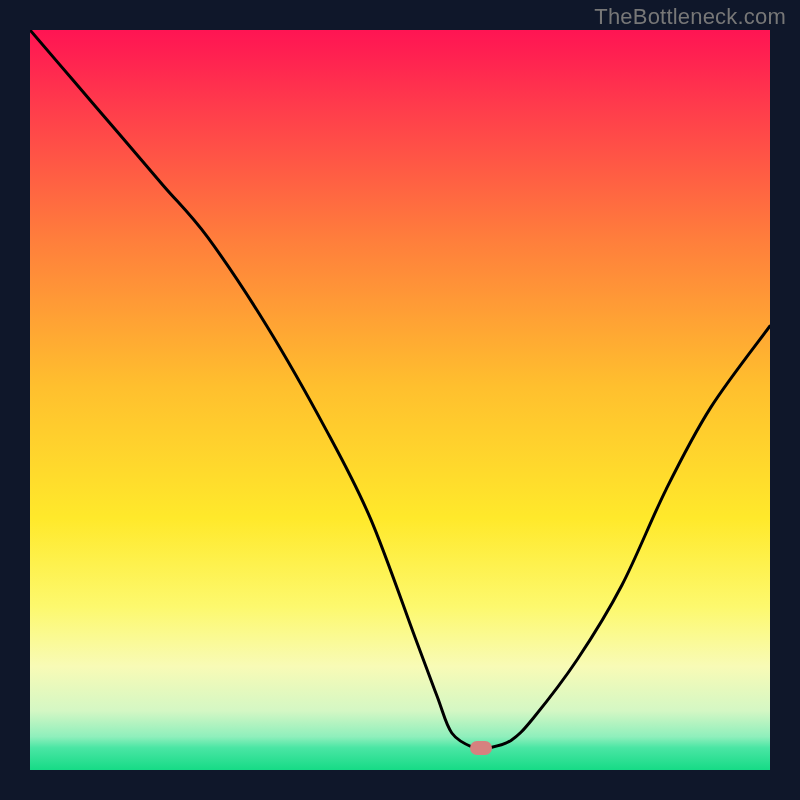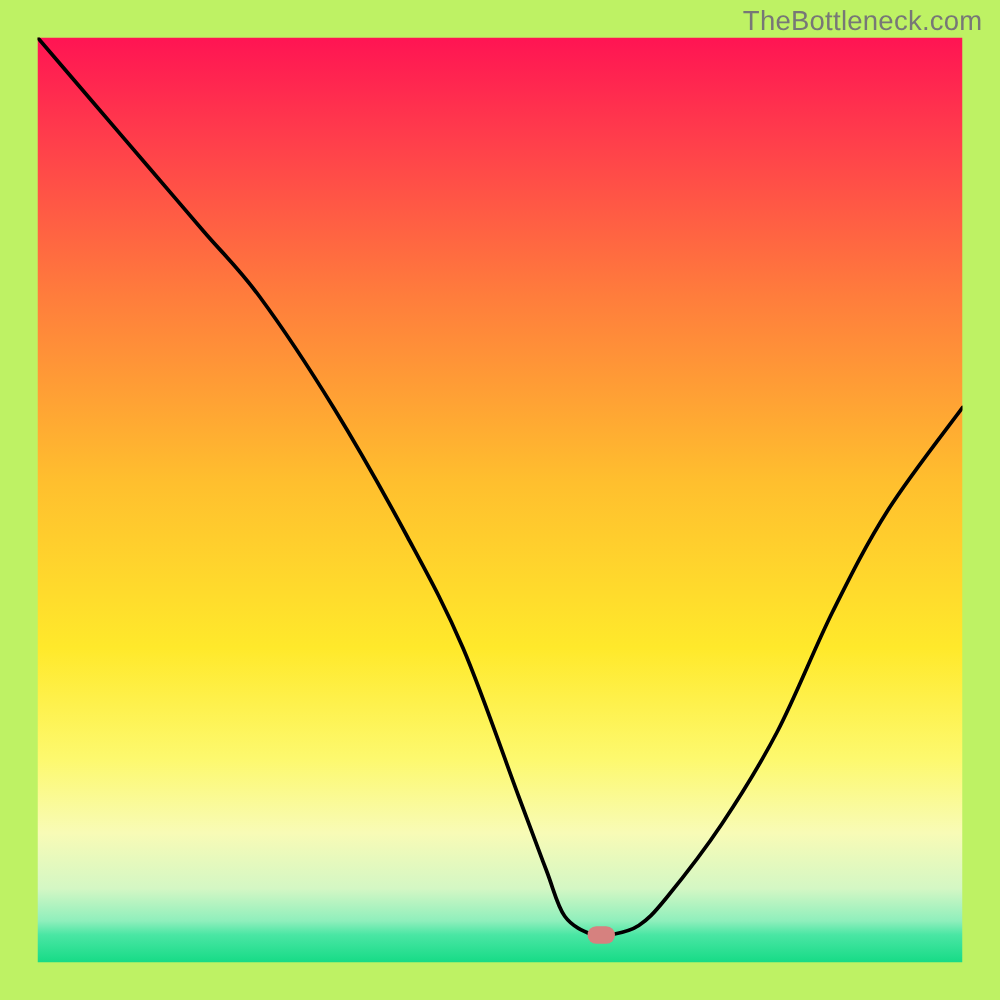--- a/index.html
+++ b/index.html
@@ -7,21 +7,21 @@
     padding: 0;
     width: 800px;
     height: 800px;
     background: #000;
     overflow: hidden;
   }
   .frame {
     position: relative;
     width: 800px;
     height: 800px;
-    background: #bef264;
+    background: #0f172a;
   }
   .plot-area {
     position: absolute;
     left: 30px;
     top: 30px;
     width: 740px;
     height: 740px;
   }
   .gradient-bg {
     position: absolute;

